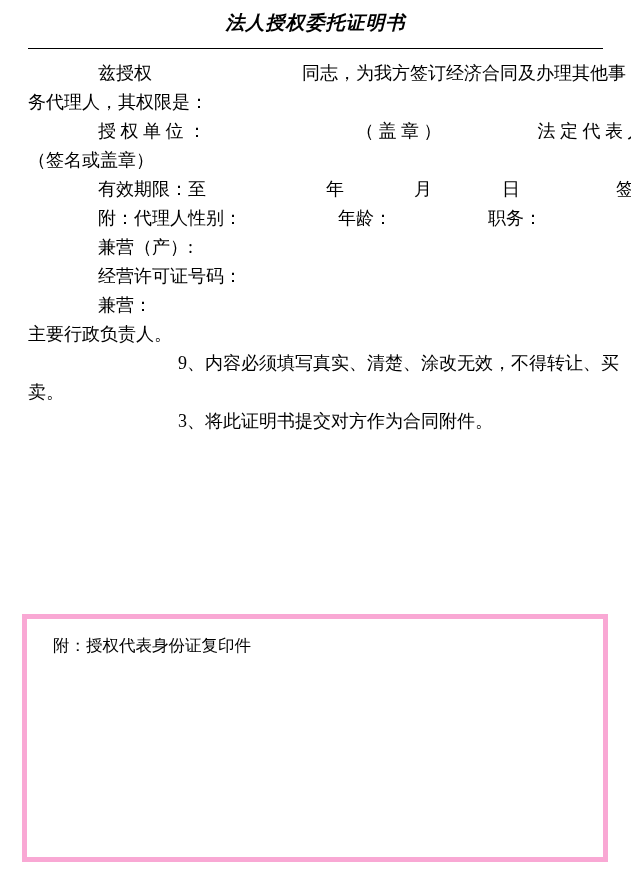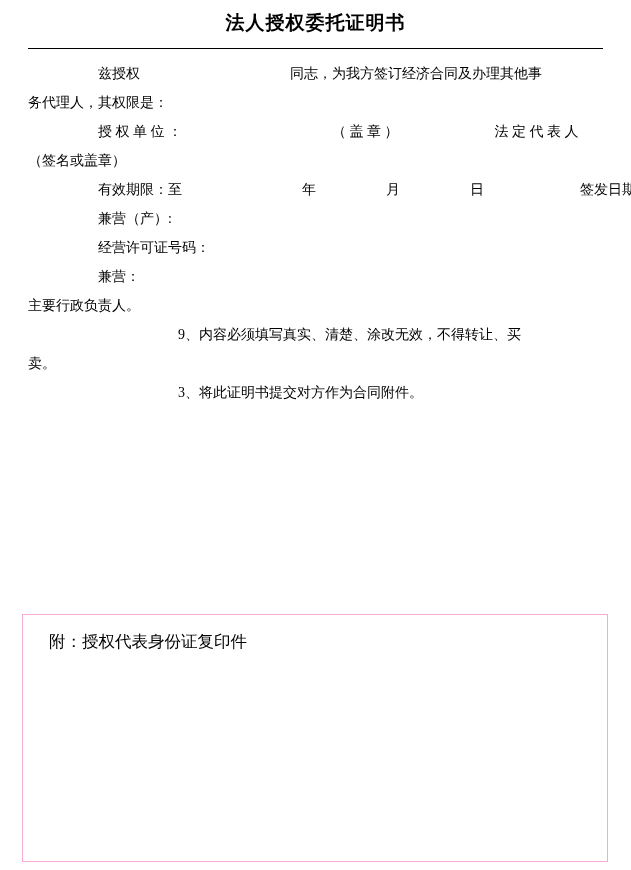--- a/index.html
+++ b/index.html
@@ -21,29 +21,30 @@
     box-sizing: border-box;
     padding: 0 28px;
   }
   .doc-title {
     text-align: center;
     font-size: 19px;
     font-weight: bold;
     letter-spacing: 1px;
     margin-top: 10px;
     margin-bottom: 12px;
+    font-style: italic;
   }
   .rule {
     border: none;
     border-top: 1px solid #000;
     margin: 0 0 10px 0;
     height: 0;
   }
   .body-text {
-    font-size: 14px;
+    font-size: 18px;
     line-height: 29px;
   }
   .para {
     margin: 0;
     text-indent: 0;
   }
   .row {
     display: block;
     white-space: pre;
   }
@@ -51,21 +52,21 @@
   .gap-lg { display: inline-block; width: 96px; }
   .gap-xl { display: inline-block; width: 120px; }
   .gap-xxl { display: inline-block; width: 150px; }
 
   .attach-box {
     position: absolute;
     left: 22px;
     top: 604px;
     width: 586px;
     height: 248px;
-    border: 1px solid #f9a8d4;
+    border: 5px solid #f9a8d4;
     box-sizing: border-box;
   }
   .attach-text {
     font-size: 16.5px;
     line-height: 29px;
     padding: 12px 0 0 26px;
   }
 </style>
 </head>
 <body>
@@ -81,20 +82,21 @@
     <div class="para row"><span class="gap-md"></span><span>兹授权</span><span class="gap-xxl"></span><span>同志，为我方签订经济合同及办理其他事</span></div>
 
     <div class="para row"><span>务代理人，其权限是：</span></div>
 
     <div class="para row"><span class="gap-md"></span><span>授 权 单 位 ：</span><span class="gap-xxl"></span><span>（ 盖 章 ）</span><span class="gap-lg"></span><span>法 定 代 表 人</span></div>
 
     <div class="para row"><span>（签名或盖章）</span></div>
 
     <div class="para row"><span class="gap-md"></span><span>有效期限：至</span><span class="gap-xl"></span><span>年</span><span class="gap-md"></span><span>月</span><span class="gap-md"></span><span>日</span><span class="gap-lg"></span><span>签发日期：</span></div>
 
+    <div class="para row"><span class="gap-md"></span><span>附：代理人性别：</span><span class="gap-lg"></span><span>年龄：</span><span class="gap-lg"></span><span>职务：</span><span class="gap-xl"></span></div>
 
 
 
 
     <div class="para row"><span class="gap-md"></span><span>兼营（产）:</span></div>
 
     <div class="para row"><span class="gap-md"></span><span>经营许可证号码：</span></div>
 
 
     <div class="para row"><span class="gap-md"></span><span>兼营：</span></div>

